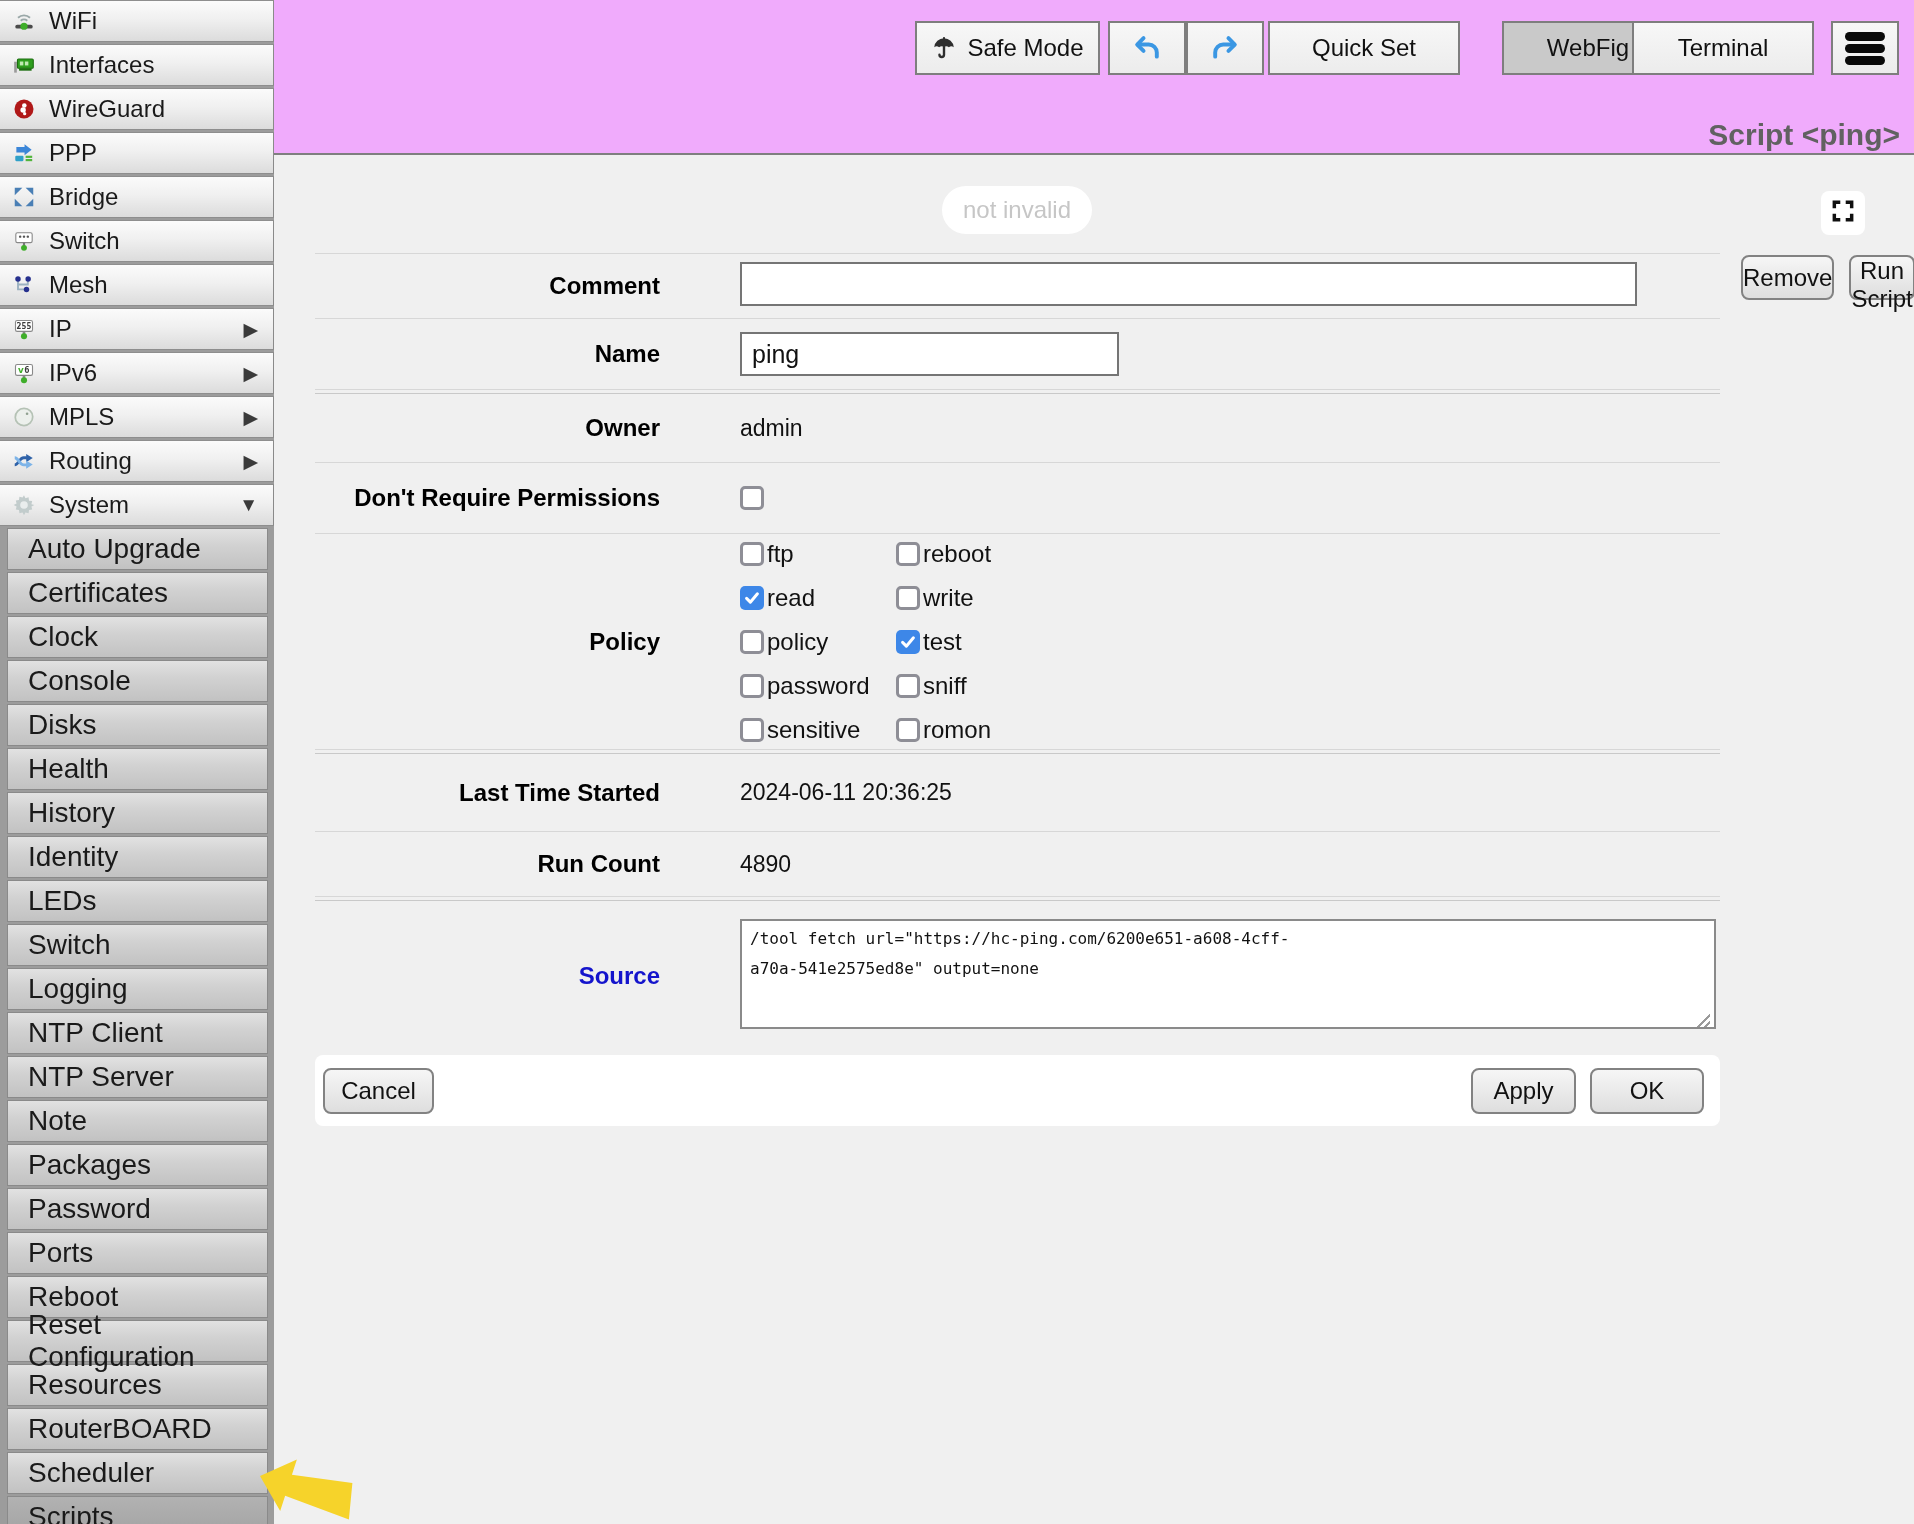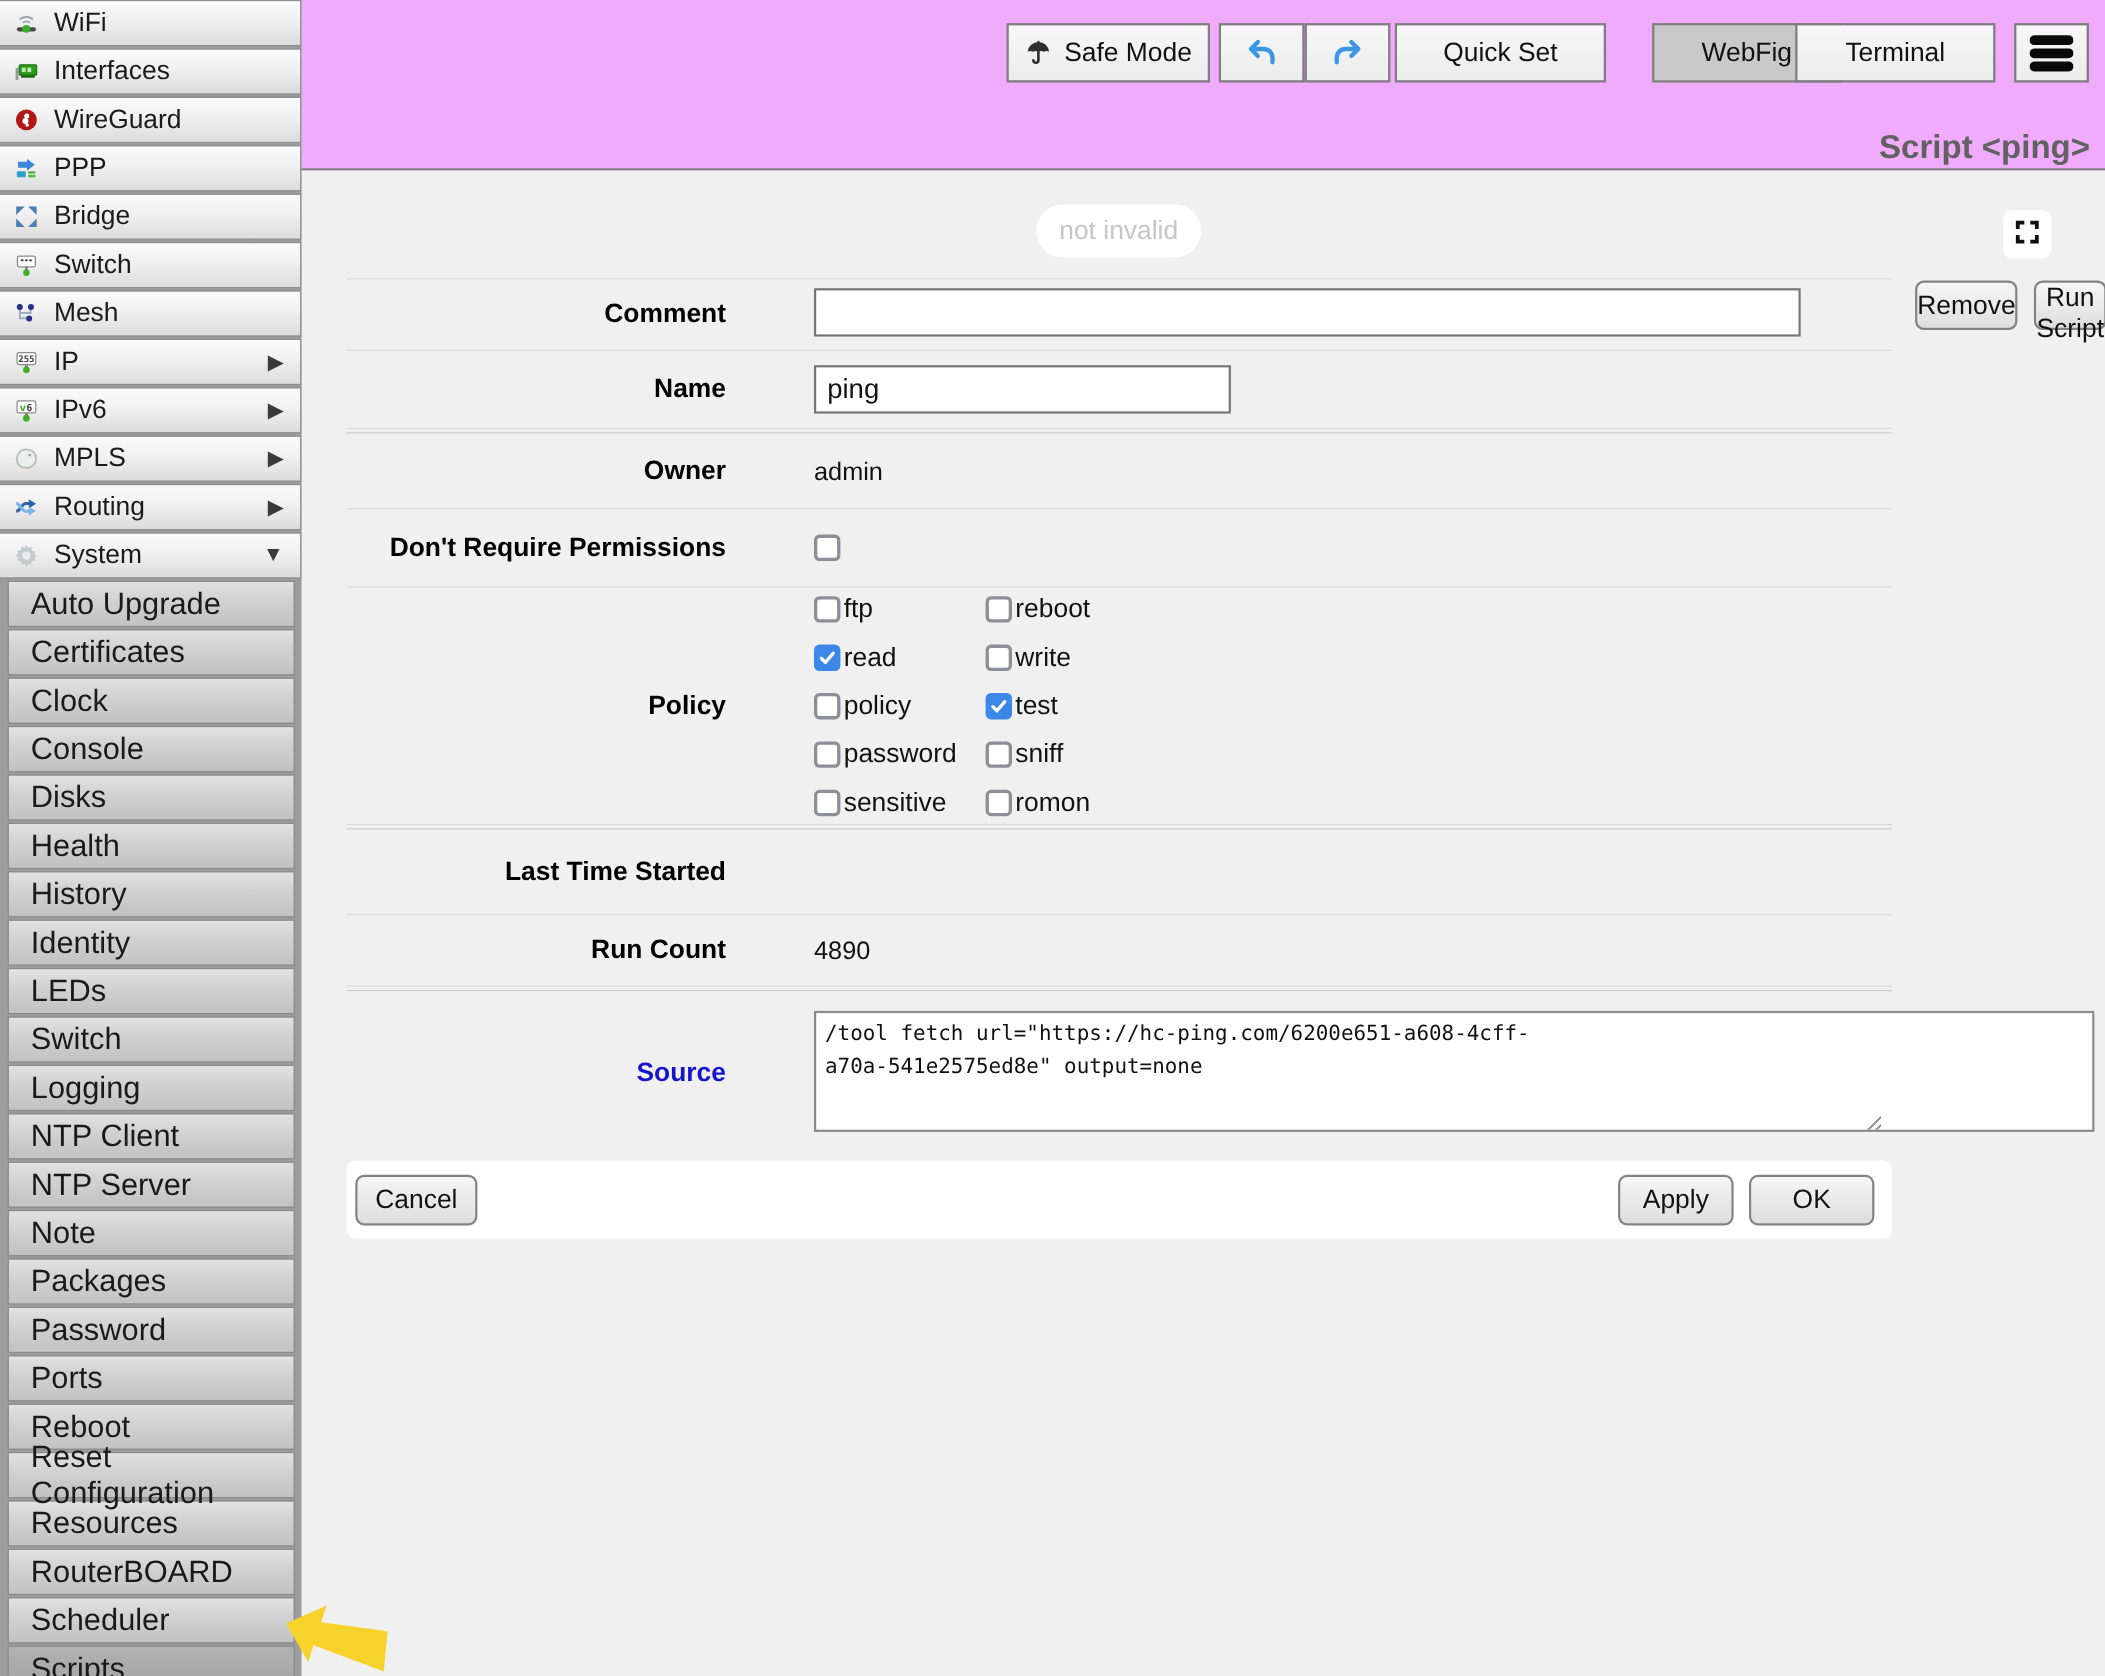--- a/index.html
+++ b/index.html
@@ -78,22 +78,22 @@
   .r-drp{height:70px;} .r-policy{height:215px;} .r-lts{height:77px;}
   .r-run{height:64px;} .r-source{height:150px;}
   .txt{
     box-sizing:border-box;border:2px solid #757575;background:#fff;color:#111;
     font-family:"Liberation Sans",sans-serif;font-size:25px;padding:4px 10px;
     resize:none;overflow:hidden;
   }
   .comment-field{width:897px;height:44px;line-height:32px;}
   .name-field{width:379px;height:44px;}
   .source-field{
-    width:1164px;height:110px;font-family:"DejaVu Sans Mono","Liberation Mono",monospace;
-    font-size:19px;line-height:30px;padding:3px 8px;border-color:#8a8a8a;
+    width:976px;height:110px;font-family:"DejaVu Sans Mono","Liberation Mono",monospace;
+    font-size:16px;line-height:30px;padding:3px 8px;border-color:#8a8a8a;
   }
   .fld{position:relative;}
   .grip{
     position:absolute;width:16px;height:16px;pointer-events:none;
     background:repeating-linear-gradient(135deg,transparent 0 3px,#9a9a9a 3px 5px);
     clip-path:polygon(100% 0,100% 100%,0 100%);
   }
   .grip.source{left:954px;bottom:6px;}
   
   .cb{
@@ -491,20 +491,21 @@
           <div class="pol-item">
             <div class="cb"></div>
             <span>romon</span>
           </div>
         </div>
     </div>
     <div class="hr dbl"></div>
 
     <div class="row r-lts">
       <div class="lbl">Last Time Started</div>
+      <div class="val">2024-06-11 20:36:25</div>
     </div>
     <div class="hr"></div>
 
     <div class="row r-run">
       <div class="lbl">Run Count</div>
       <div class="val">4890</div>
     </div>
     <div class="hr dbl"></div>
 
     <div class="row r-source">

